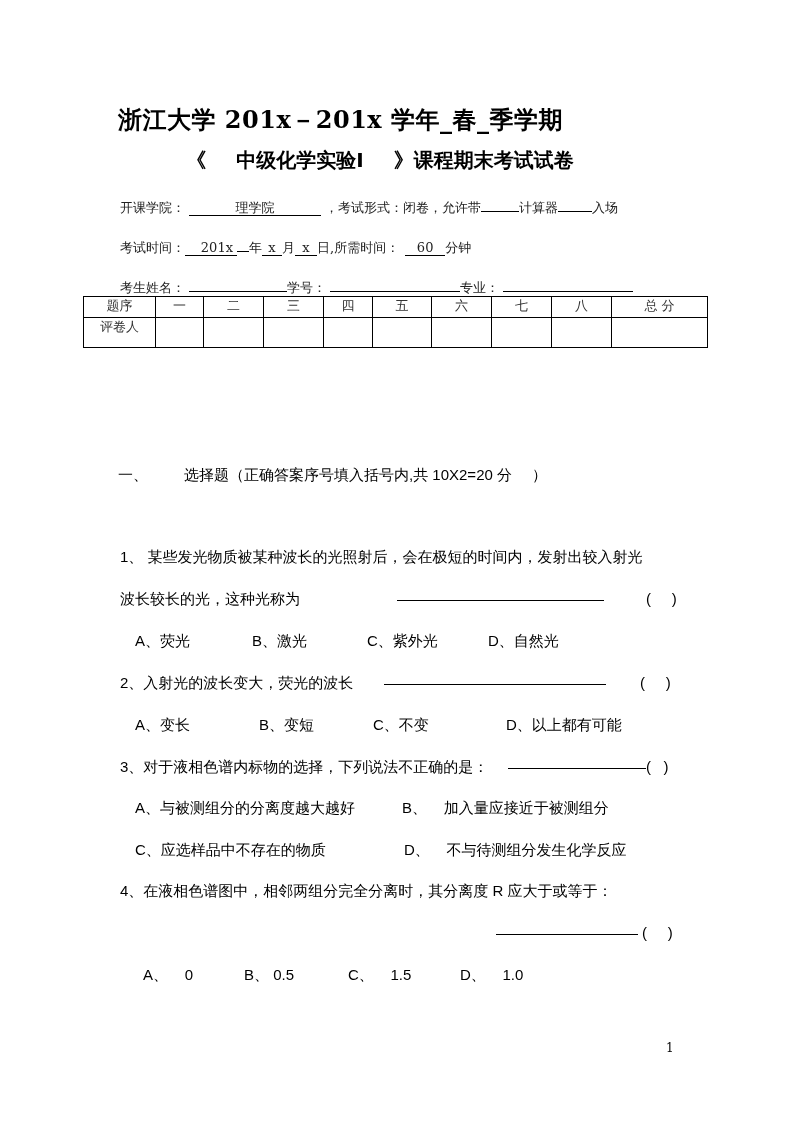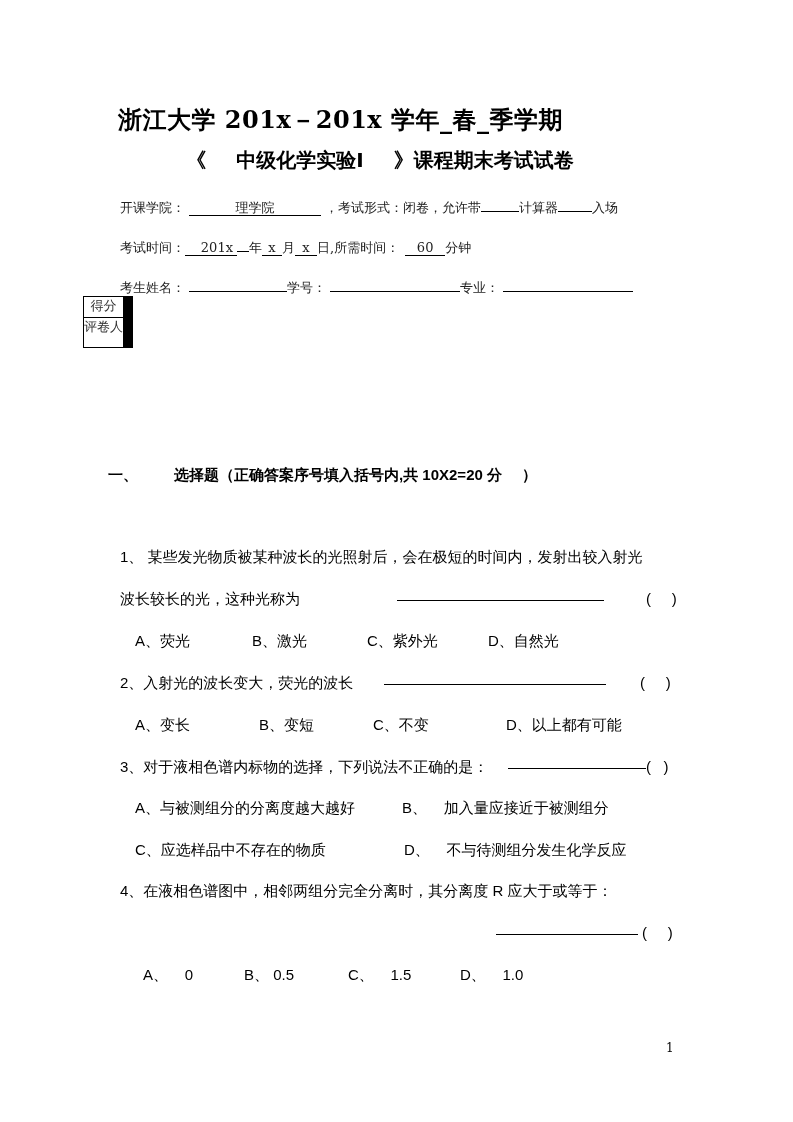--- a/index.html
+++ b/index.html
@@ -7,21 +7,21 @@
   .abs { position: absolute; white-space: nowrap; }
   .serif { font-family: "DejaVu Serif", "Liberation Serif", serif; }
   .sans { font-family: "Liberation Sans", "DejaVu Sans", sans-serif; }
   .title1 { left: 0; width: 681px; text-align: center; top: 104px; font-size: 24px; font-weight: bold; letter-spacing: 0.5px; }
   .title2 { left: 0; width: 760px; text-align: center; top: 147px; font-size: 20px; font-weight: bold; }
   .title2 .gap { display: inline-block; width: 30px; }
   .info { font-size: 13px; color: #222; }
   .u { display: inline-block; border-bottom: 1px solid #000; text-align: center; line-height: 15px; height: 15px; vertical-align: baseline; }
   table.score { position: absolute; left: 83px; top: 296px; border-collapse: collapse; font-family: "DejaVu Serif", "Liberation Serif", serif; font-size: 13px; color: #333; }
   table.score td { border: 1px solid #000; padding: 0; text-align: center; vertical-align: top; }
-  .section { left: 108px; top: 466px; font-size: 15px; font-weight: bold; }
+  .section { left: 118px; top: 466px; font-size: 15px; font-weight: normal; }
   .q { font-size: 15px; }
   .ans-line { position: absolute; height: 0; border-top: 1.5px solid #000; }
   .paren { font-size: 15px; }
   .pageno { left: 666px; top: 1041px; font-size: 12px; }
 </style>
 </head>
 <body>
 
 <div class="abs serif title1">浙江大学 201x－201x 学年_春_季学期</div>
 <div class="abs sans title2">
@@ -35,31 +35,31 @@
 <div class="abs serif info" style="left:120px; top:236px;">
   <span>考试时间：</span><span class="u" style="width:48px; text-align:right; padding-right:4px;">201x</span><span class="u" style="width:12px;"></span><span>年</span><span class="u" style="width:20px;">x</span><span>月</span><span class="u" style="width:22px;">x</span><span>日,所需时间：</span><span class="u" style="width:40px; margin-left:6px;">60</span><span>分钟</span>
 </div>
 
 <div class="abs serif info" style="left:120px; top:276px;text-align:center;">
   <span>考生姓名：</span><span class="u" style="width:98px; margin-left:4px;"></span><span>学号：</span><span class="u" style="width:130px; margin-left:4px;"></span><span>专业：</span><span class="u" style="width:130px; margin-left:4px;"></span>
 </div>
 
 <table class="score">
   <tbody>
-  <tr style="height:21px;">
-    <td>得分</td>
-    <td></td>
-    <td></td>
-    <td></td>
-    <td></td>
-    <td></td>
-    <td></td>
-    <td></td>
-    <td></td>
-    <td></td>
+      <tr style="height:21px;">
+    <td style="width:71px;">题序</td>
+    <td style="width:47px;">一</td>
+    <td style="width:59px;">二</td>
+    <td style="width:59px;">三</td>
+    <td style="width:48px;">四</td>
+    <td style="width:58px;">五</td>
+    <td style="width:59px;">六</td>
+    <td style="width:59px;">七</td>
+    <td style="width:59px;">八</td>
+    <td style="width:95px;">总 分</td>
   </tr>
   <tr style="height:30px;">
     <td>评卷人</td>
     <td></td>
     <td></td>
     <td></td>
     <td></td>
     <td></td>
     <td></td>
     <td></td>

